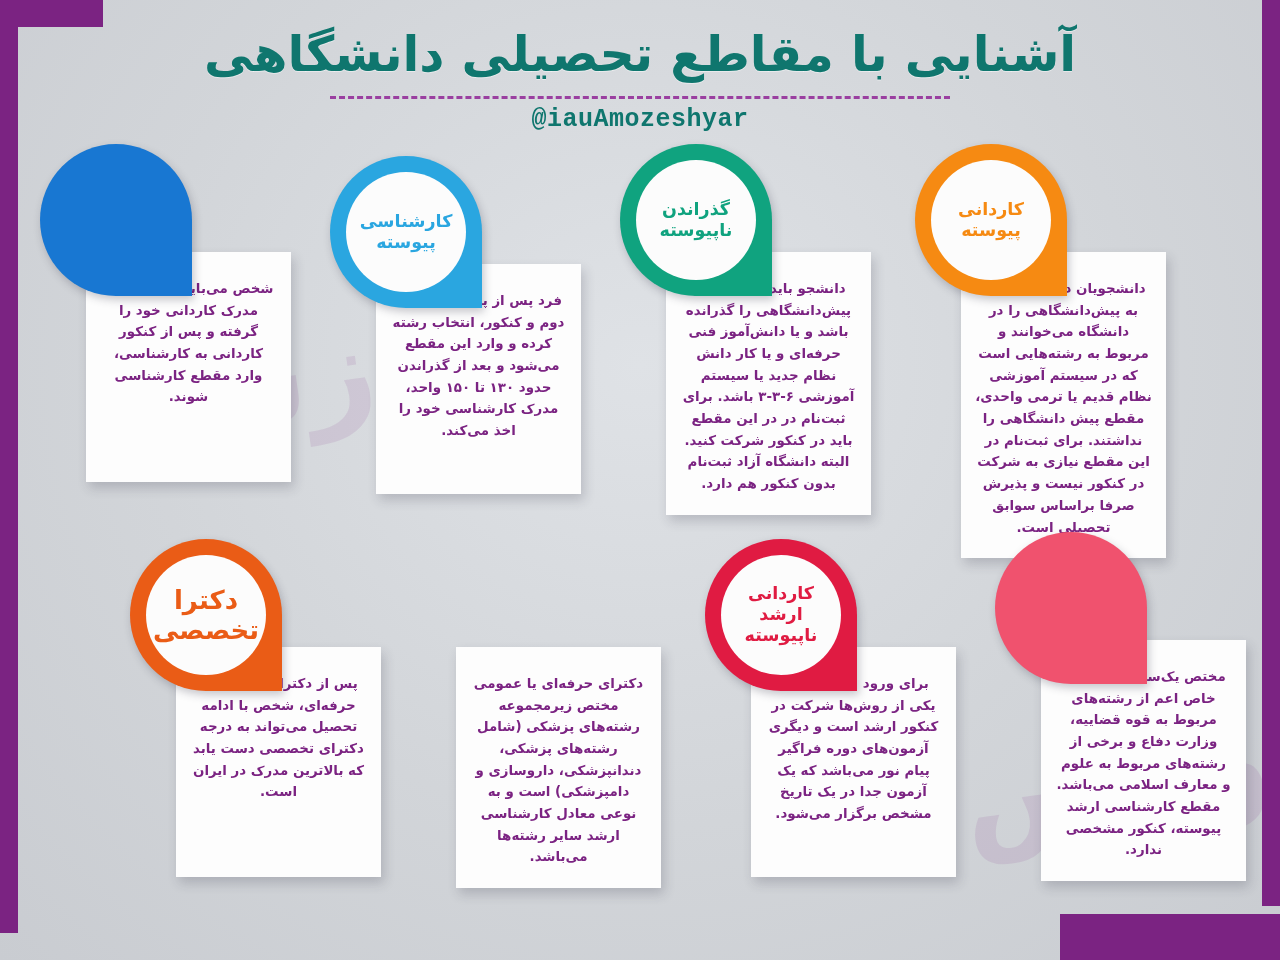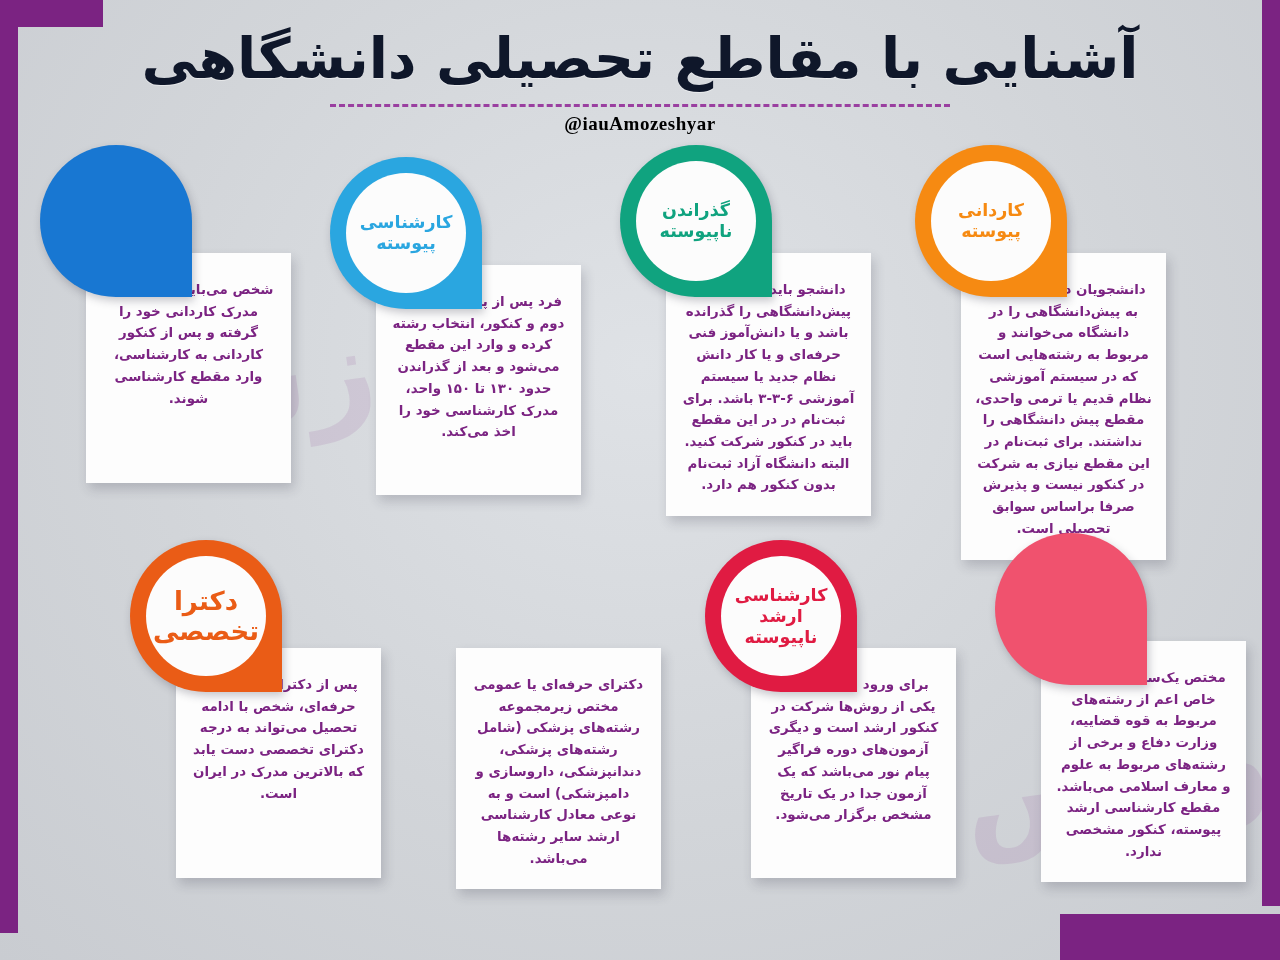--- a/index.html
+++ b/index.html
@@ -31,31 +31,31 @@
     font-family:"DejaVu Sans","Liberation Sans",sans-serif;
     font-weight:700;white-space:nowrap;
     transform:rotate(-8deg);
   }
   .wm1{left:140px;top:300px;font-size:120px;}
   .wm2{left:960px;top:700px;font-size:120px;}
 
   
   header{position:relative;z-index:4;text-align:center;padding-top:26px;}
   .title{
-    color:#0f172a;font-weight:900;font-size:56px;letter-spacing:-1px;
+    color:#0f766e;font-weight:900;font-size:49px;letter-spacing:-1px;
     line-height:1.18;margin:0 auto;max-width:1060px;
     text-shadow:0 1px 0 rgba(255,255,255,.45);
   }
   .dash-rule{
     width:620px;height:0;margin:12px auto 6px auto;
     border-top:3px dashed #9a3fa0;
   }
   .handle{
-    color:#000000;font-weight:900;font-size:19px;letter-spacing:.5px;
-    font-family:Liberation Serif, serif;
+    color:#0f766e;font-weight:900;font-size:25px;letter-spacing:.5px;
+    font-family:Liberation Mono, monospace;
     direction:ltr;
   }
 
   
   .board{position:relative;z-index:4;width:1280px;height:780px;}
   .cell{position:absolute;width:300px;height:380px;}
 
   .card{
     position:absolute;
     left:46px;top:108px;
@@ -183,21 +183,21 @@
         <p class="card-text">دکترای حرفه‌ای یا عمومی مختص زیرمجموعه رشته‌های پزشکی (شامل رشته‌های پزشکی، دندانپزشکی، داروسازی و دامپزشکی) است و به نوعی معادل کارشناسی ارشد سایر رشته‌ها می‌باشد.</p>
       </div>
     </div>
     <div class="cell" style="left: 705px; top: 405px;">
       <div class="card">
         <p class="card-text">برای ورود به این دوره، یکی از روش‌ها شرکت در کنکور ارشد است و دیگری آزمون‌های دوره فراگیر پیام نور می‌باشد که یک آزمون جدا در یک تاریخ مشخص برگزار می‌شود.</p>
       </div>
       <div class="badge" style="--c: #e01b42;">
         <div class="ring"></div>
         <div class="inner">
-          <div class="label sm">کارشناسی ارشد ناپیوسته</div>
+          <div class="label sm">کاردانی ارشد ناپیوسته</div>
         </div>
       </div>
     </div>
     <div class="cell" style="left: 995px; top: 398px;">
       <div class="card">
         <p class="card-text">مختص یک‌سری رشته‌های خاص اعم از رشته‌های مربوط به قوه قضاییه، وزارت دفاع و برخی از رشته‌های مربوط به علوم و معارف اسلامی می‌باشد. مقطع کارشناسی ارشد پیوسته، کنکور مشخصی ندارد.</p>
       </div>
       <div class="badge" style="--c: #f0526e;">
         <div class="ring"></div>
       </div>

